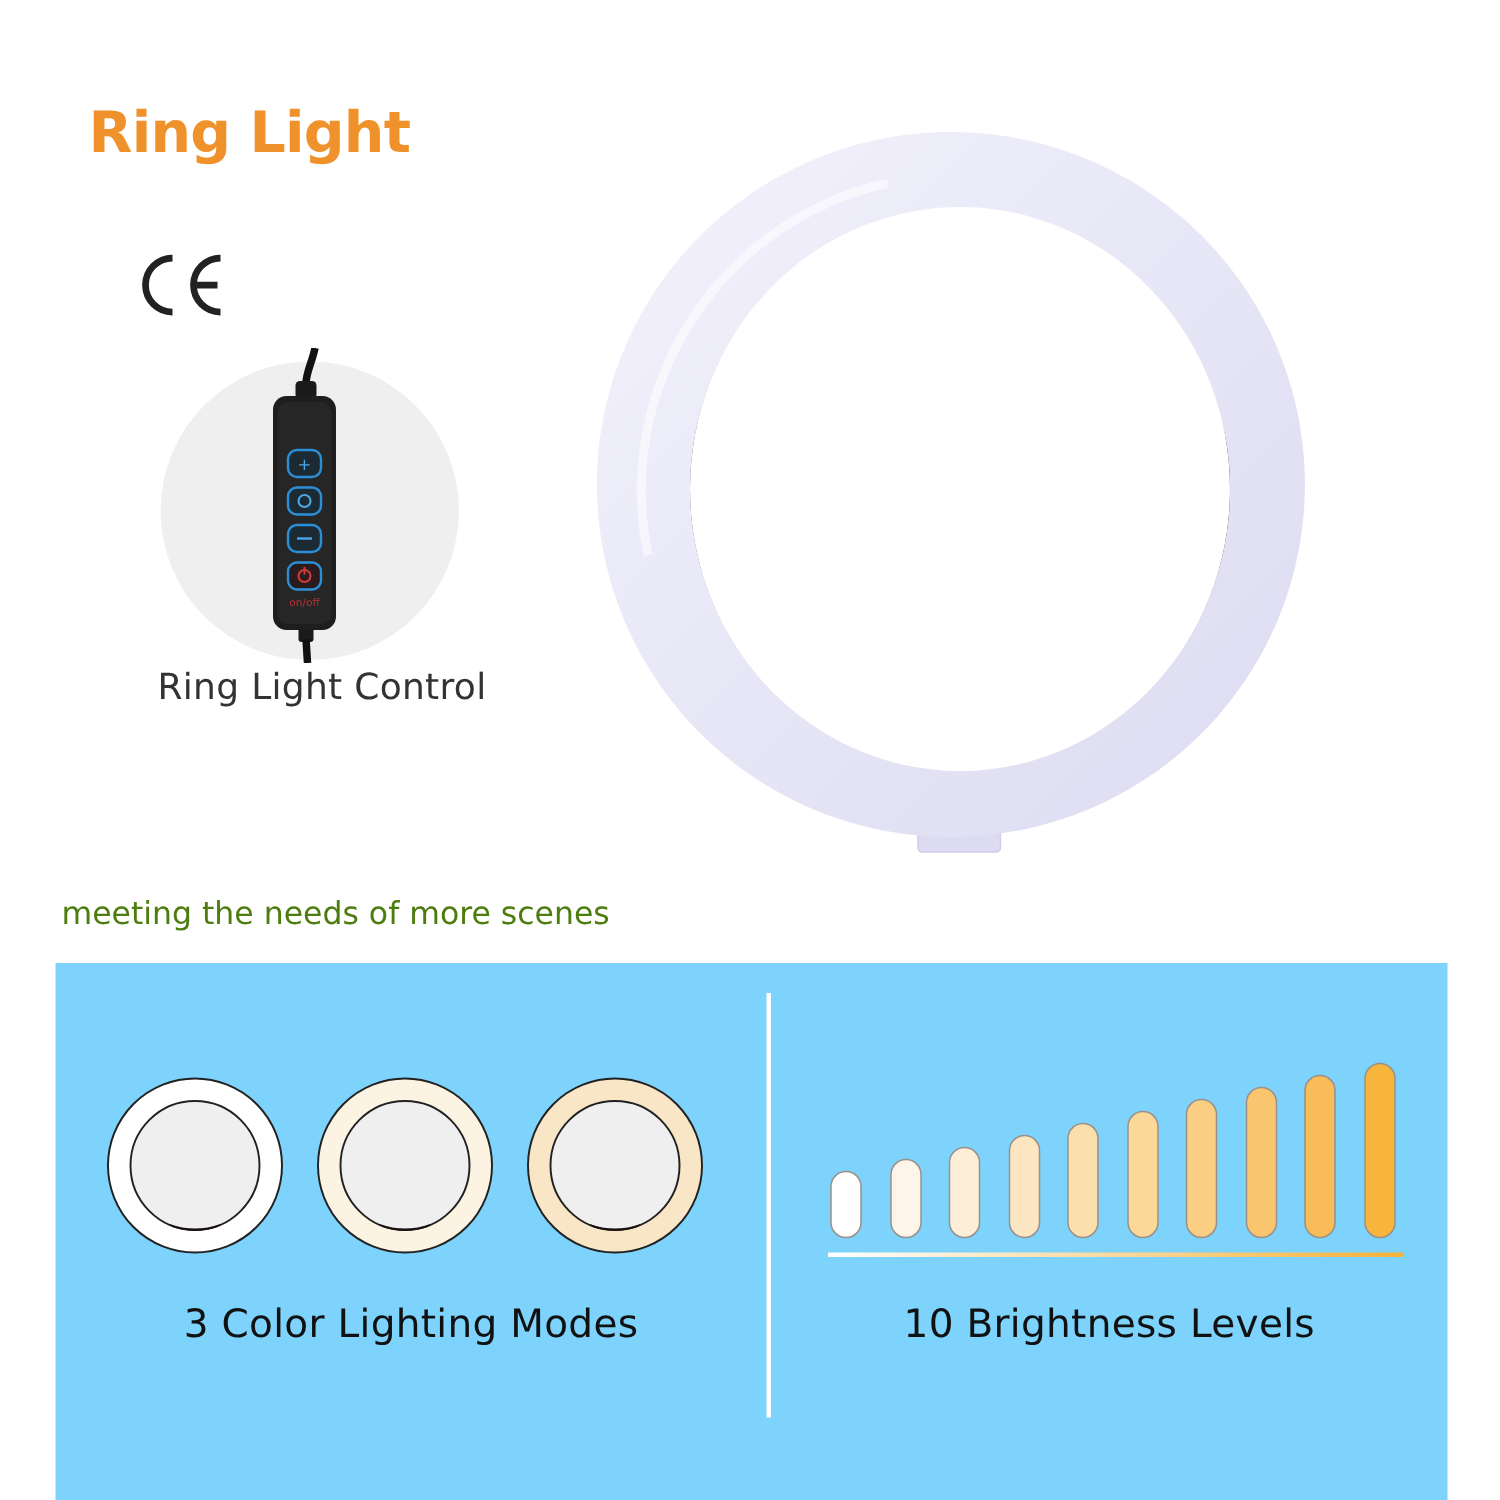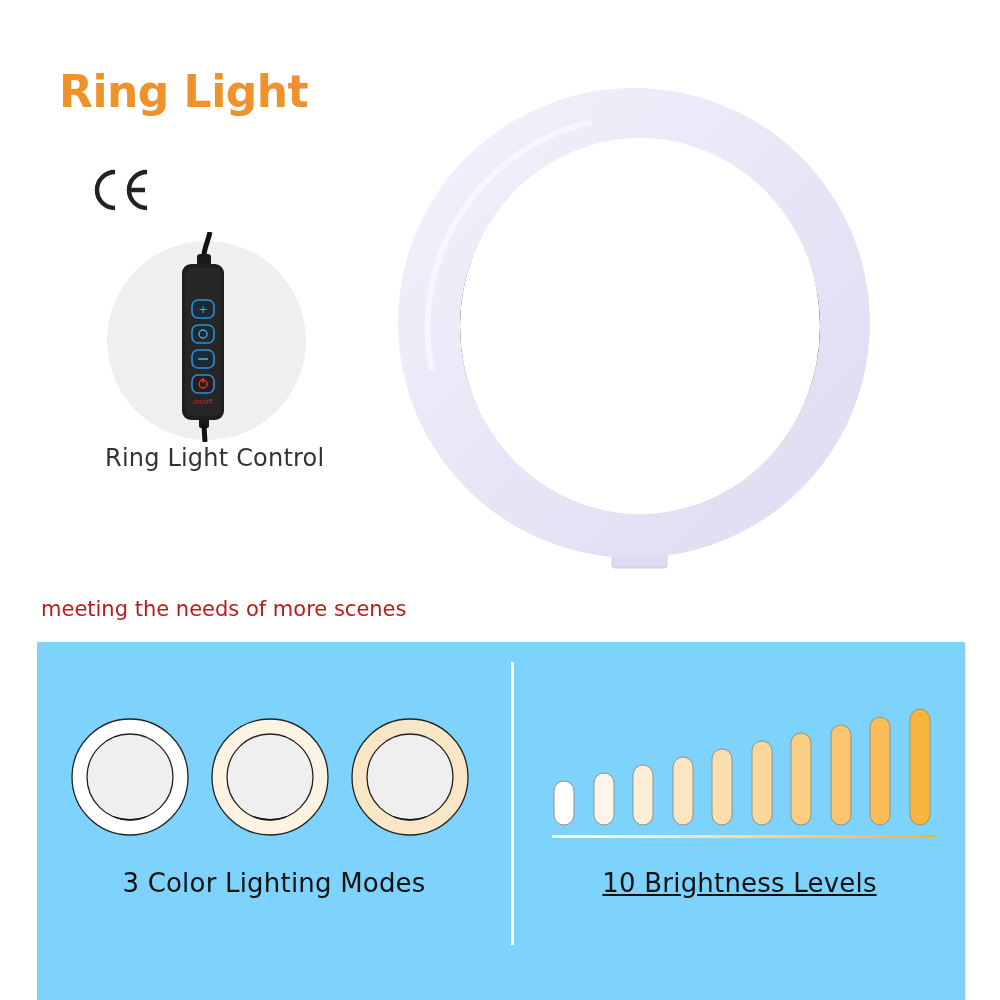--- a/index.html
+++ b/index.html
@@ -1,21 +1,21 @@
 <!DOCTYPE html>
 <html><head>
 <meta charset="utf-8">
 <style>
   * { box-sizing: border-box; margin: 0; padding: 0; }
   html, body { width: 1000px; height: 1000px; background: #ffffff; overflow: hidden; }
   body { position: relative; font-family: "DejaVu Sans", sans-serif; color: #111; }
 
   .title {
     position: absolute; left: 59px; top: 66px;
-    font-size: 44px; font-weight: bold; letter-spacing: -0.5px;
+    font-size: 38px; font-weight: bold; letter-spacing: -0.5px;
     color: #F0922B;
   }
   .ce-mark {
     position: absolute; left: 93px; top: 168px; width: 60px; height: 44px;
   }
 
   
   .control-bubble {
     position: absolute; left: 107px; top: 241px; width: 199px; height: 199px;
     border-radius: 50%; background: #efefef;
@@ -24,41 +24,41 @@
   .control-label {
     position: absolute; left: 105px; top: 444px;
     font-size: 24px; color: #333; font-weight: normal; letter-spacing: 0.2px;
   }
 
   
   .big-ring-svg { position: absolute; left: 392px; top: 80px; }
 
   .subtitle {
     position: absolute; left: 41px; top: 597px;
-    font-size: 21px; color: #b91c1c;
+    font-size: 21px; color: #4d7c0f;
   }
 
   
   .panel {
     position: absolute; left: 37px; top: 642px; width: 928px; height: 400px;
     background: #7dd3fc;
   }
   .divider {
     position: absolute; left: 474px; top: 20px; width: 3px; height: 283px;
     background: #ffffff;
   }
   .modes-svg { position: absolute; left: 30px; top: 70px; }
   .modes-label {
     position: absolute; left: 0; width: 474px; top: 226px; text-align: center;
     font-size: 26px; font-weight: 500; color: #111; letter-spacing: 0.2px;
   }
   .levels-svg { position: absolute; left: 513px; top: 60px; }
   .levels-label {
     position: absolute; left: 477px; width: 451px; top: 226px; text-align: center;
-    font-size: 26px; font-weight: 500; color: #111; letter-spacing: 0.2px; text-decoration: underline;
+    font-size: 26px; font-weight: 500; color: #111; letter-spacing: 0.2px;
   }
 </style>
 </head>
 <body>
 
 <div class="title">Ring Light</div>
 
 <svg class="ce-mark" width="60" height="44" viewBox="0 0 60 44">
   <path d="M22 4 A18 18 0 1 0 22 40" fill="none" stroke="#222" stroke-width="4.5"></path>
   <path d="M54 4 A18 18 0 1 0 54 40" fill="none" stroke="#222" stroke-width="4.5"></path>

